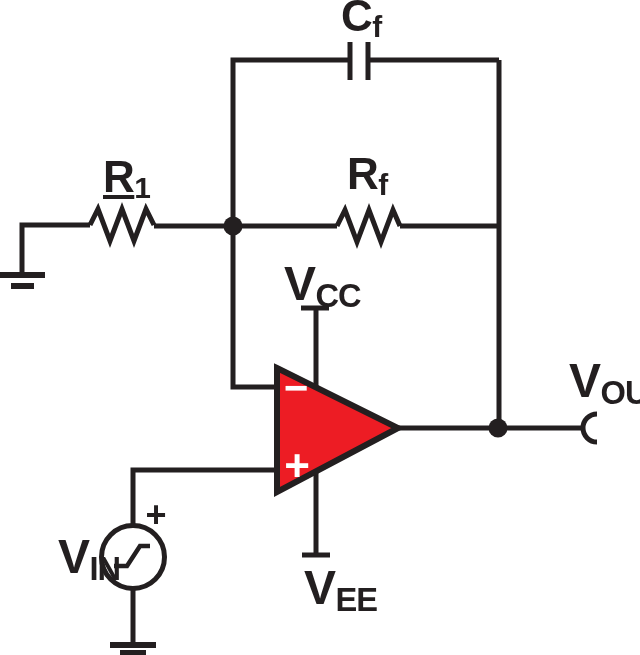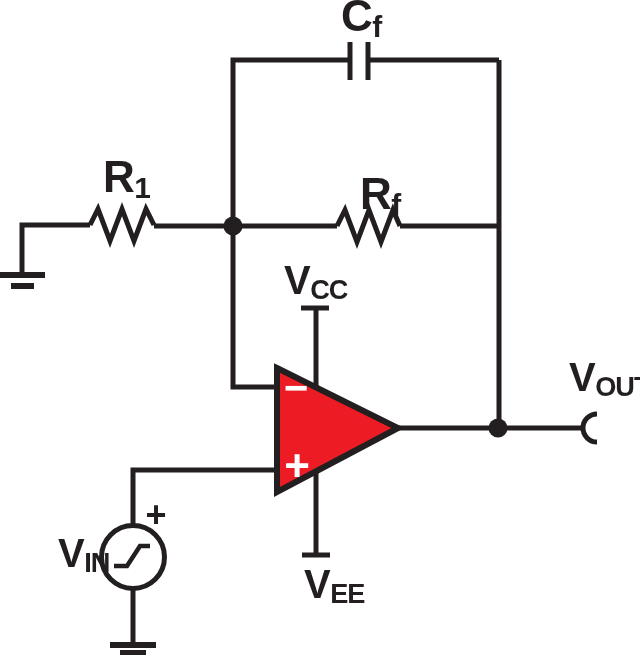--- a/index.html
+++ b/index.html
@@ -20,21 +20,21 @@
   .bar{stroke:var(--line);stroke-width:6;fill:none;}
   .node{fill:var(--line);stroke:none;}
   .opamp{fill:var(--opamp-fill);stroke:var(--line);stroke-width:6;stroke-linejoin:miter;}
   .src-circle{fill:var(--background);stroke:var(--line);stroke-width:5;}
   .lbl{
     position:absolute;color:var(--label);font-weight:bold;line-height:1;
     white-space:nowrap;letter-spacing:-0.5px;
   }
   .lbl .sub{font-size:0.68em;position:relative;top:0.2em;letter-spacing:-1px;}
   .lbl-lg{font-size:44px;}
-  .lbl-md{font-size:40px;}
+  .lbl-md{font-size:48px;}
   .sign{
     position:absolute;font-weight:bold;color:var(--opamp-sign);
     transform:translate(-50%,-50%);line-height:1;
   }
   .sign-minus{font-size:42px;}
   .sign-plus{font-size:44px;}
   .src-plus{position:absolute;font-weight:bold;color:var(--label);font-size:36px;
     transform:translate(-50%,-50%);line-height:1;}
 </style>
 </head>
@@ -80,25 +80,25 @@
     <line class="bar" x1="120" y1="653" x2="146" y2="653"></line>
 
     <circle class="node" cx="233" cy="226" r="9.5"></circle>
     <circle class="node" cx="498" cy="428" r="9.5"></circle>
   </svg>
 
   <div class="lbl lbl-lg" style="left:341px;top:-6px;">
     <span>C</span><span class="sub">f</span>
   </div>
 
-  <div class="lbl lbl-lg" style="left:103px;top:155px;">
+  <div class="lbl lbl-lg" style="left:103px;top:155px;text-decoration:underline;">
     <span>R</span><span class="sub">1</span>
   </div>
 
-  <div class="lbl lbl-lg" style="left:347px;top:172px;margin-left:13px;">
+  <div class="lbl lbl-lg" style="left:347px;top:152px;">
     <span>R</span><span class="sub">f</span>
   </div>
 
   <div class="lbl lbl-md" style="left:284px;top:260px;">
     <span>V</span><span class="sub">CC</span>
   </div>
 
   <div class="lbl lbl-md" style="left:569px;top:357px;">
     <span>V</span><span class="sub">OUT</span>
   </div>

